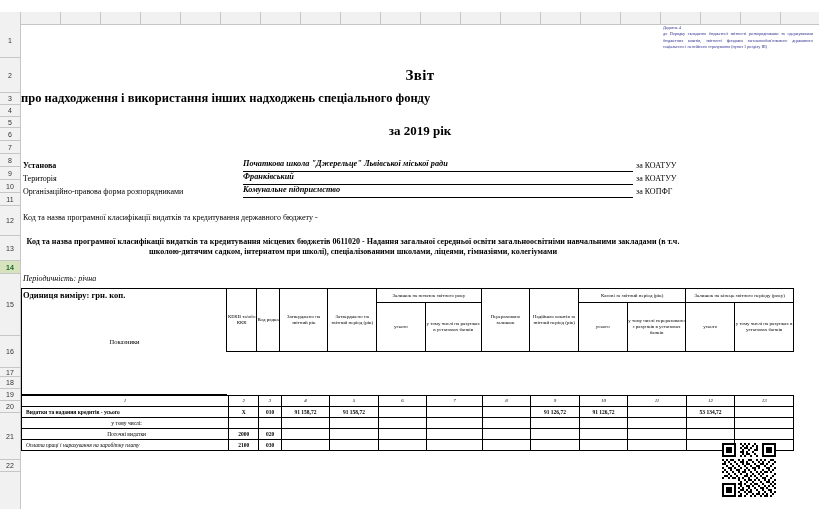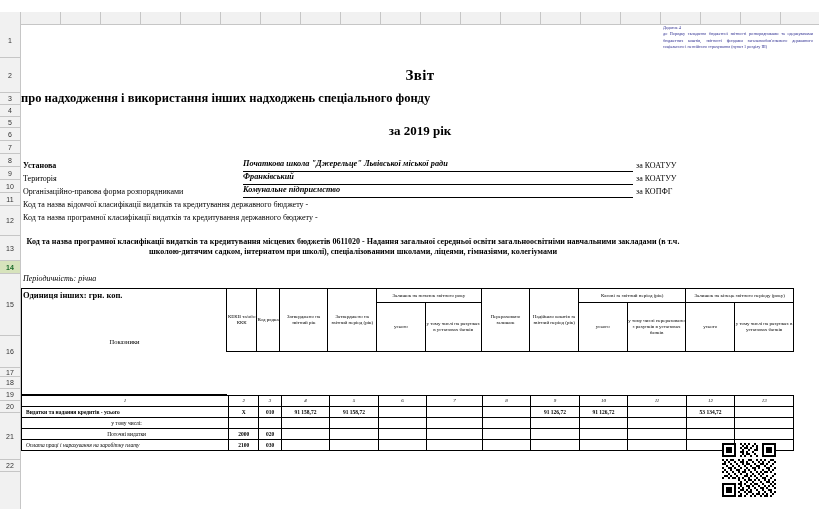--- a/index.html
+++ b/index.html
@@ -292,26 +292,25 @@
     <div class="lbl" style="left:615px; top:149px;text-align:right;">за КОАТУУ</div>
 
     <div class="lbl" style="left:2px; top:162px;">Організаційно-правова форма розпорядниками</div>
     <div class="val" style="left:222px; top:160px;">Комунальне підприємство</div>
     <div class="lbl" style="left:615px; top:162px;">за КОПФГ</div>
 
     <div style="position:absolute;left:222px;top:146px;width:390px;border-bottom:1px solid #000;"></div>
     <div style="position:absolute;left:222px;top:159px;width:390px;border-bottom:1px solid #000;"></div>
     <div style="position:absolute;left:222px;top:172px;width:390px;border-bottom:1px solid #000;"></div>
 
-    <div class="lbl" style="left:2px; top:175px;">Код та назва відомчої класифікації видатків та кредитування державного бюджету   -</div>
     <div class="lbl" style="left:2px; top:188px;">Код та назва програмної класифікації видатків та кредитування державного бюджету   -</div>
     <div class="lbl" style="left:2px; top:212px; width:660px; font-weight:bold; line-height:1.25;text-align:center;">Код та назва програмної класифікації видатків та кредитування місцевих бюджетів 0611020 - Надання загальної середньої освіти загальноосвітніми навчальними закладами (в т.ч. школою-дитячим садком, інтернатом при школі), спеціалізованими школами, ліцеями, гімназіями, колегіумами</div>
 
     <div class="lbl" style="left:2px; top:249px;font-style:italic;">Періодичність: річна</div>
-    <div class="lbl bold" style="left:2px; top:265px; font-size:8.5px;">Одиниця інших: грн. коп.</div>
+    <div class="lbl bold" style="left:2px; top:265px; font-size:8.5px;">Одиниця виміру: грн. коп.</div>
 
   </div>
 
   <div class="ind-col">
     <span>Показники</span>
   </div>
 
   <table class="main">
     <colgroup>
       <col style="width:30px">

